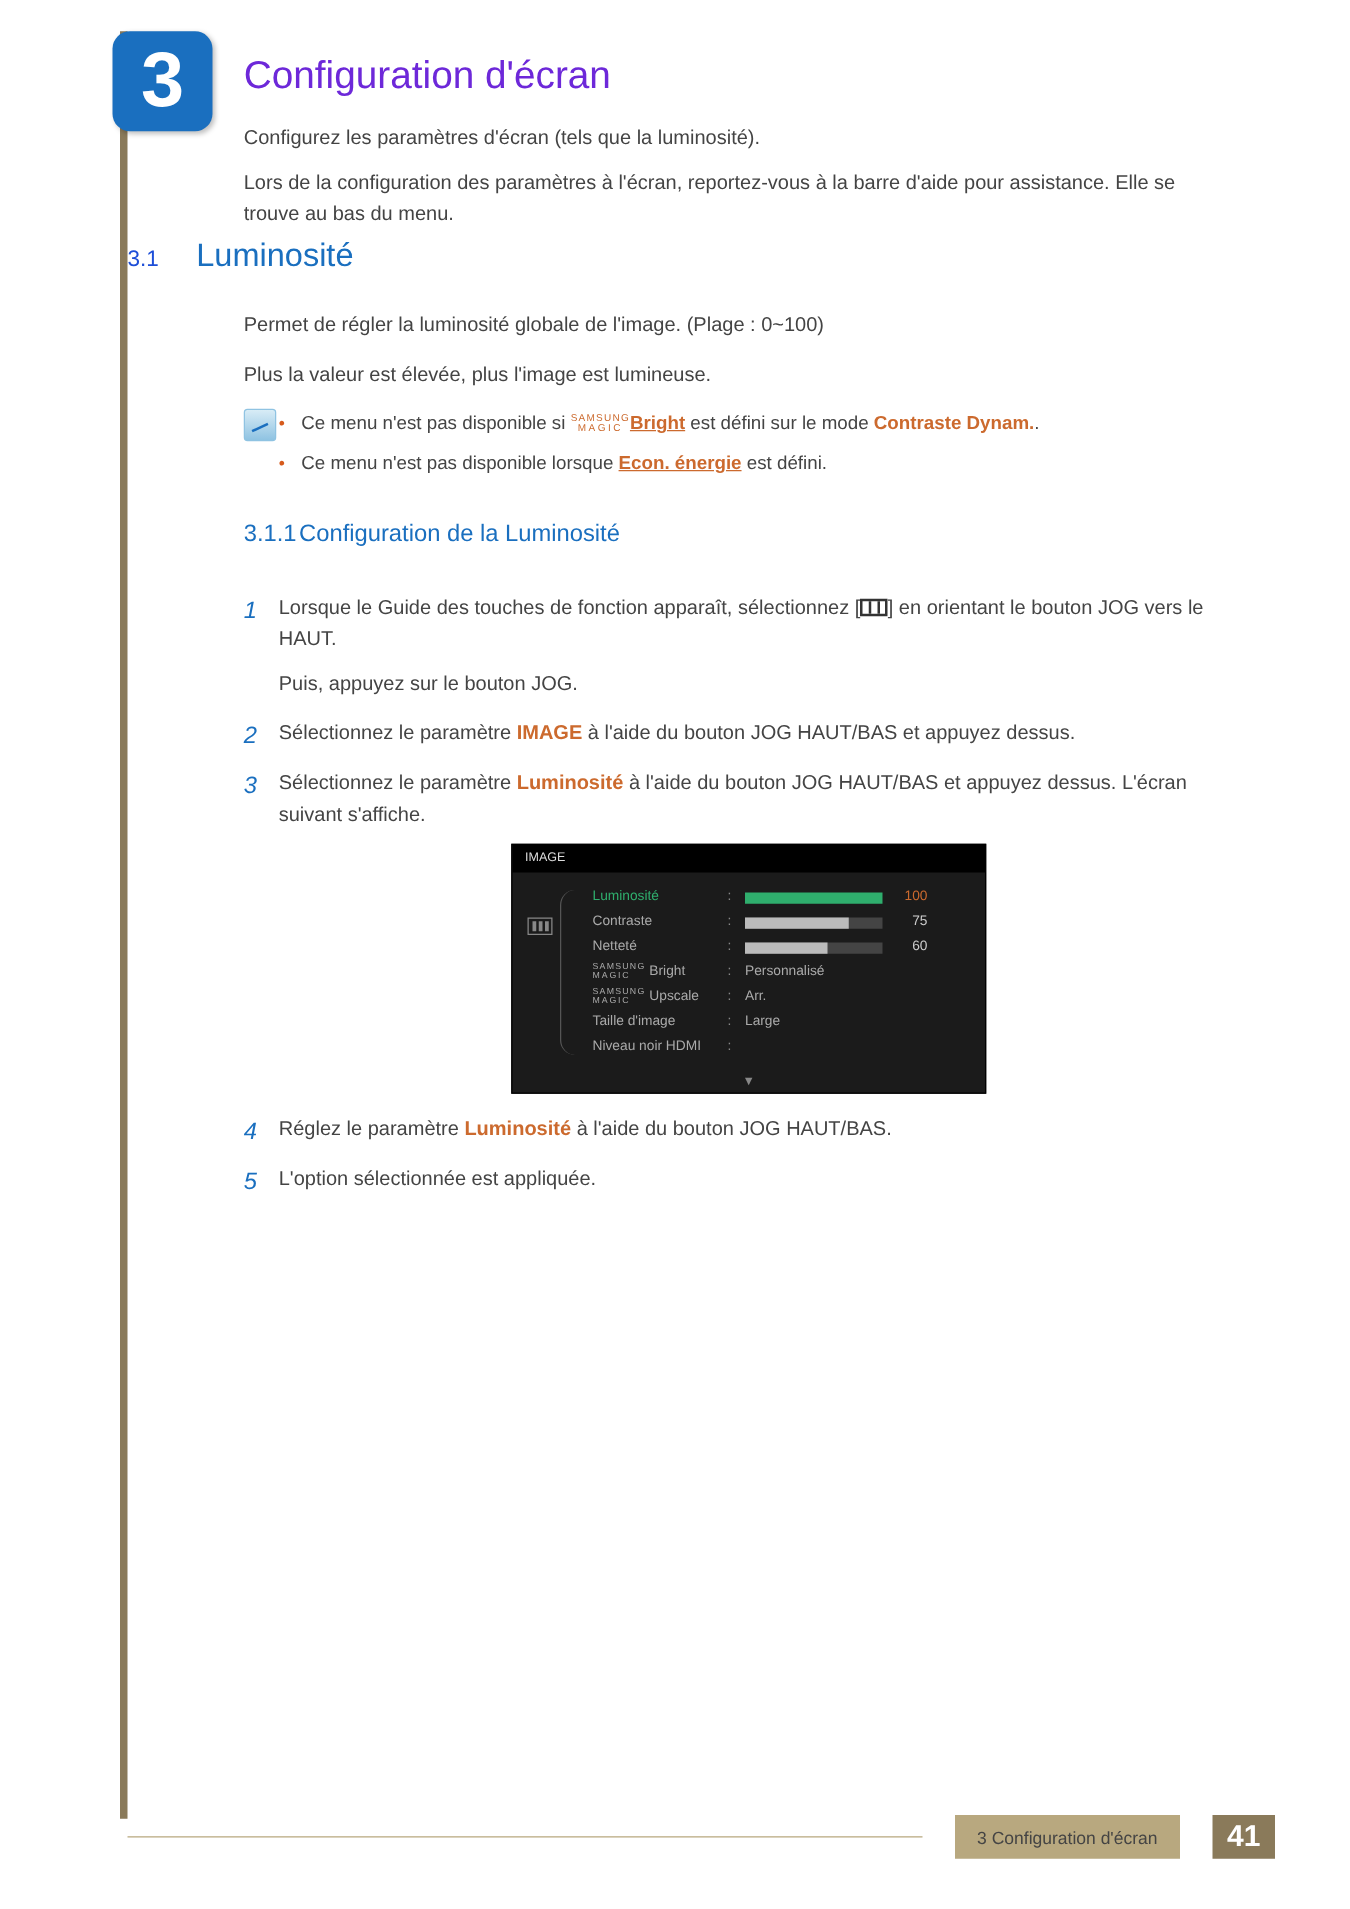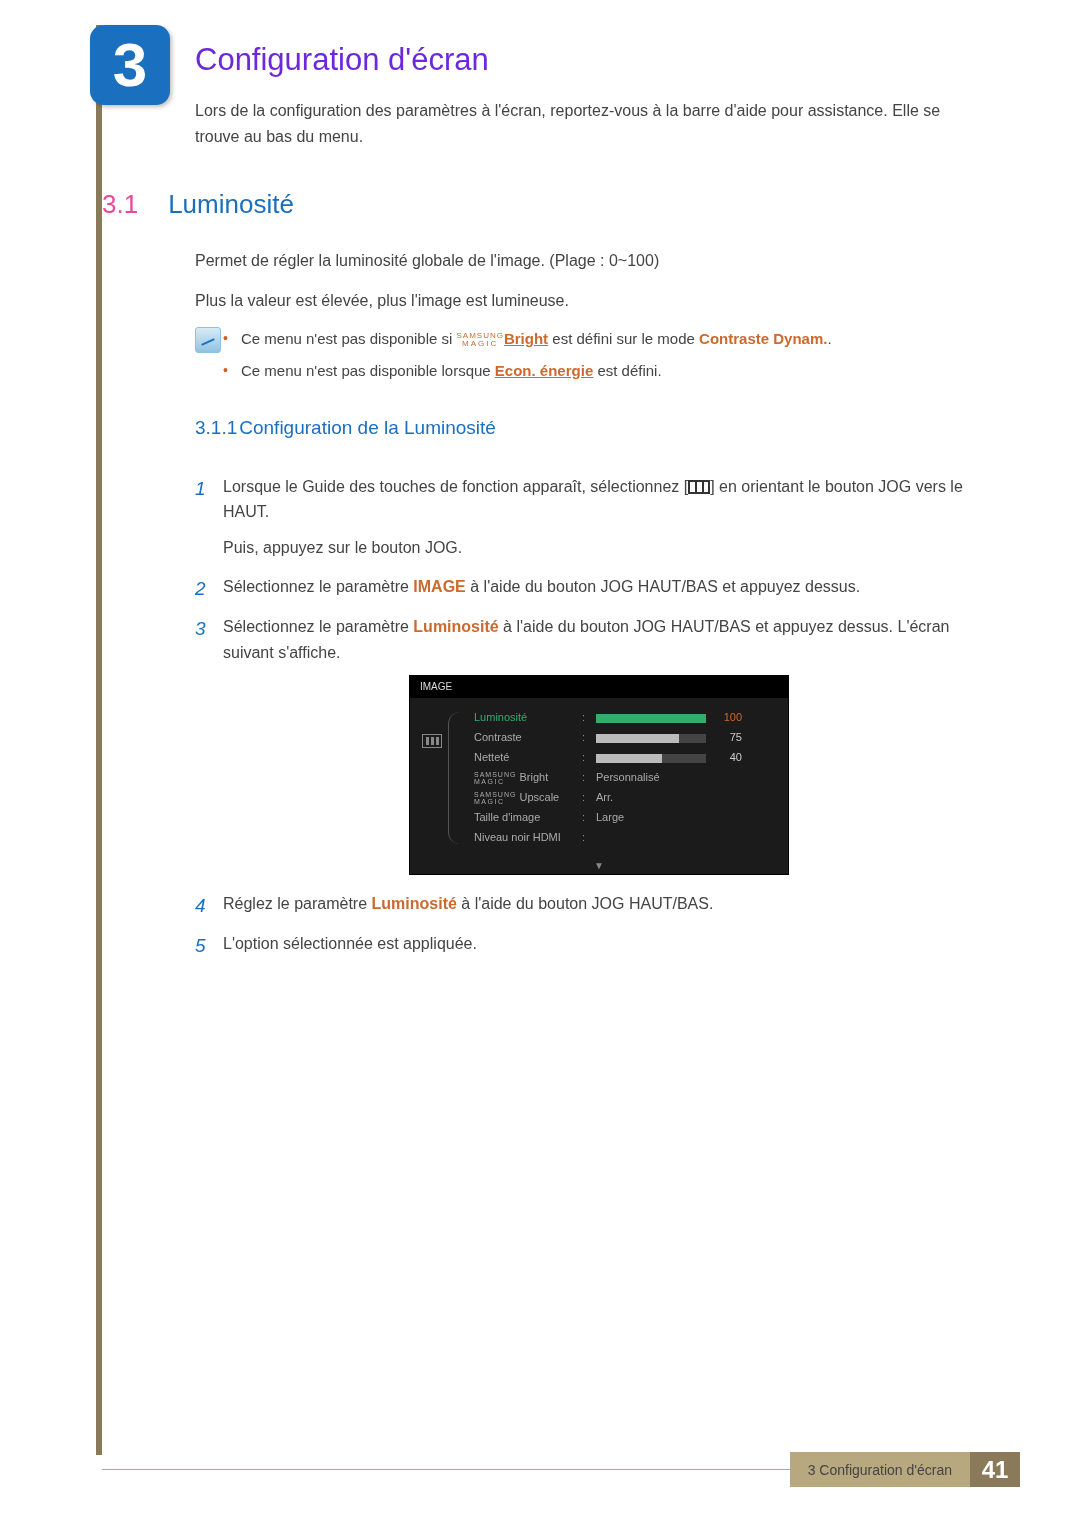--- a/index.html
+++ b/index.html
@@ -54,22 +54,22 @@
   .intro p { margin-bottom: 10px; }
   .section-row {
     position: absolute;
     left: 102px;
     top: 189px;
     display: flex;
     gap: 30px;
     align-items: baseline;
   }
   .section-num {
-    font-size: 26px;
-    color: #ec4899;
+    font-size: 18px;
+    color: #1d4ed8;
     font-weight: 500;
   }
   .section-title {
     font-size: 26px;
     color: #1a6fbf;
     font-weight: 500;
   }
   .section-body {
     position: absolute;
     left: 195px;
@@ -253,20 +253,21 @@
     vertical-align:middle;
   }
   .page-footer {
     position: absolute;
     left: 102px;
     right: 60px;
     bottom: 40px;
     height: 35px;
     display: flex;
     align-items: stretch;
+    gap: 26px;
   }
   .footer-line {
     flex: 1;
     border-top: 1px solid #b8a87f;
     margin-top: 17px;
   }
   .footer-label {
     background: #b8a87f;
     color: #444;
     font-size: 14px;
@@ -287,20 +288,21 @@
 </style>
 </head>
 <body>
 
 <div class="left-bar"></div>
 
 <div class="chapter-badge">3</div>
 <div class="chapter-title">Configuration d'écran</div>
 
 <div class="intro">
+  <p>Configurez les paramètres d'écran (tels que la luminosité).</p>
   <p>Lors de la configuration des paramètres à l'écran, reportez-vous à la barre d'aide pour assistance. Elle se trouve au bas du menu.</p>
 </div>
 
 <div class="section-row">
   <div class="section-num">3.1</div>
   <div class="section-title">Luminosité</div>
 </div>
 
 <div class="section-body">
   <p>Permet de régler la luminosité globale de l'image. (Plage : 0~100)</p>
@@ -362,21 +364,21 @@
                   <div class="osd-bar-fill grey" style="width: 75%;"></div>
                 </div>
                 <div class="osd-num">75</div>
               </div>
               <div class="osd-row">
                 <div class="osd-label">Netteté</div>
                 <div class="osd-colon">:</div>
                 <div class="osd-bar">
                   <div class="osd-bar-fill grey" style="width: 60%;"></div>
                 </div>
-                <div class="osd-num">40</div>
+                <div class="osd-num">60</div>
               </div>
               <div class="osd-row">
                 <div class="osd-label"><span class="osd-magic"><span class="ms">SAMSUNG</span><span class="mg">MAGIC</span></span> Bright</div>
                 <div class="osd-colon">:</div>
                 <div class="osd-val">Personnalisé</div>
               </div>
               <div class="osd-row">
                 <div class="osd-label"><span class="osd-magic"><span class="ms">SAMSUNG</span><span class="mg">MAGIC</span></span> Upscale</div>
                 <div class="osd-colon">:</div>
                 <div class="osd-val">Arr.</div>

